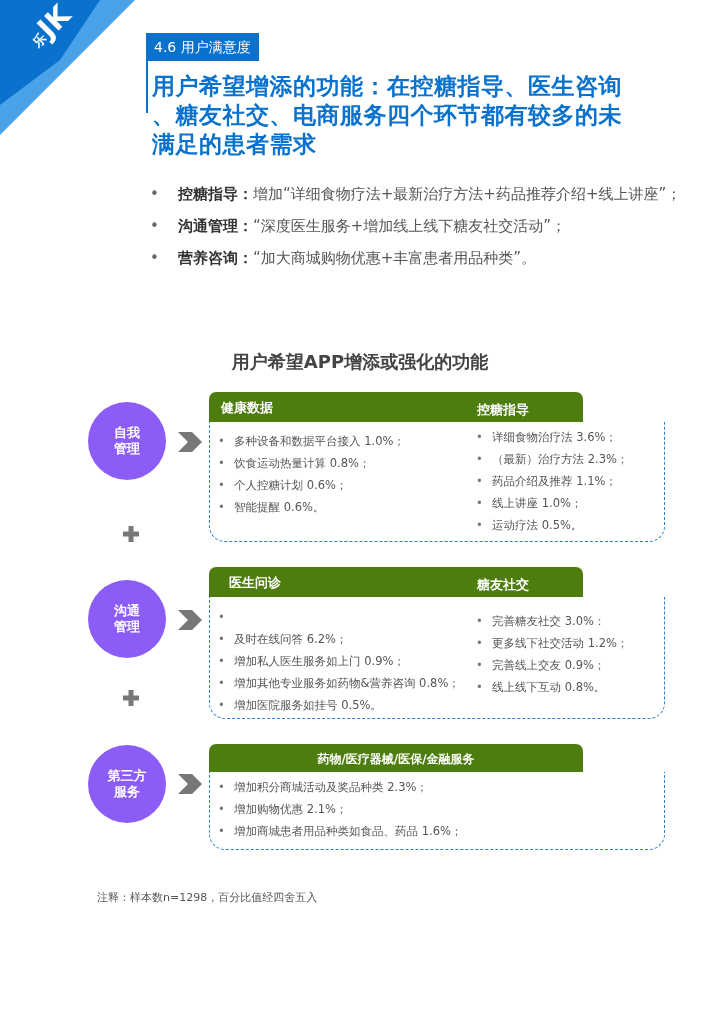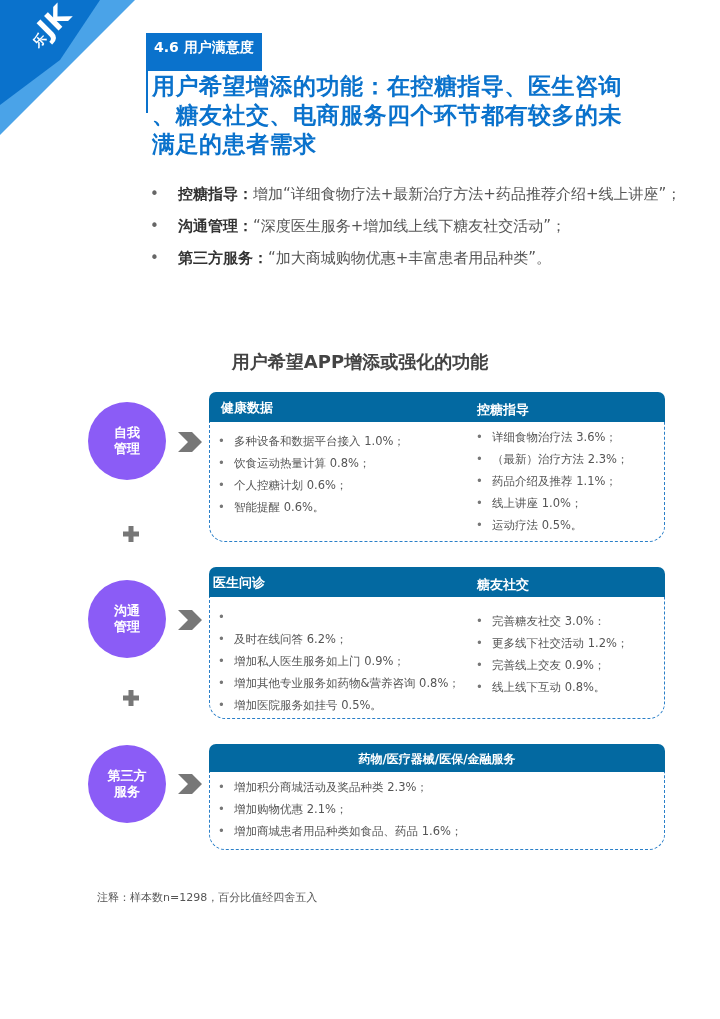--- a/index.html
+++ b/index.html
@@ -3,22 +3,22 @@
 <meta charset="utf-8">
 <style>
   * { box-sizing: border-box; margin: 0; padding: 0; }
   body {
     width: 720px; height: 1019px; background: #ffffff; position: relative; overflow: hidden;
     font-family: "DejaVu Sans", "Liberation Sans", sans-serif; color: #555;
   }
   .corner { position: absolute; left: 0; top: 0; width: 140px; height: 140px; }
   .corner svg { display: block; }
   .section-tag {
-    position: absolute; left: 146px; top: 33px; height: 38px; padding: 0 8px;
-    background: #0a72cc; color: #fff; font-size: 14px; line-height: 28px; font-weight: bold;
+    position: absolute; left: 146px; top: 33px; height: 28px; padding: 0 8px;
+    background: #0a72cc; color: #fff; font-size: 14px; line-height: 28px; font-weight: normal;
   }
   .title-bar { position: absolute; left: 146px; top: 61px; width: 2px; height: 52px; background: #0a72cc; }
   .headline {
     position: absolute; left: 152px; top: 72px; width: 520px;
     color: #0a72cc; font-size: 23px; line-height: 29px; font-weight: bold; letter-spacing: 0.5px;
   }
   .bullets { position: absolute; left: 150px; top: 180px; width: 540px; }
   .bullet { display: flex; font-size: 15px; line-height: 28px; color: #555; margin-bottom: 4px; }
   .bullet .dot { width: 28px; flex: none; text-align: left; color: #666; }
   .bullet .bold { font-weight: bold; color: #333; }
@@ -31,21 +31,21 @@
     color: #fff; font-size: 13px; font-weight: bold; line-height: 16px;
     display: flex; align-items: center; justify-content: center; text-align: center;
   }
   .arrow { position: absolute; width: 24px; height: 20px; }
   .plus { position: absolute; width: 16px; height: 16px; }
   .box {
     position: absolute; left: 209px; width: 456px;
     border: 1px dashed #2a7fc8; border-top: none; border-radius: 0 0 16px 16px;
   }
   .box-head {
-    position: absolute; left: 209px; width: 456px; height: 30px; background: #0369a1;
+    position: absolute; left: 209px; width: 374px; height: 30px; background: #4d7c0f;
     border-radius: 7px 7px 0 0; color: #fff; font-size: 13px; font-weight: bold;
   }
   .box-head span { position: absolute; top: 7px; }
   .col { position: absolute; font-size: 11.5px; color: #555; }
   .col .li { display: flex; line-height: 22px; white-space: nowrap; }
   .col .li .d { width: 16px; flex: none; color: #777; }
   .note { position: absolute; left: 97px; top: 890px; font-size: 11px; color: #555; }
 </style>
 </head>
 <body>
@@ -73,21 +73,21 @@
   <div class="bullet">
     <span class="dot">•</span>
     <span><span class="bold">控糖指导：</span><span>增加“详细食物疗法+最新治疗方法+药品推荐介绍+线上讲座”；</span></span>
   </div>
   <div class="bullet">
     <span class="dot">•</span>
     <span><span class="bold">沟通管理：</span><span>“深度医生服务+增加线上线下糖友社交活动”；</span></span>
   </div>
   <div class="bullet">
     <span class="dot">•</span>
-    <span><span class="bold">第三方服务：</span><span>“加大商城购物优惠+丰富患者用品种类”。</span></span>
+    <span><span class="bold">营养咨询：</span><span>“加大商城购物优惠+丰富患者用品种类”。</span></span>
   </div>
 </div>
 
 <div class="chart-title">用户希望APP增添或强化的功能</div>
 
 <div class="circle" style="left:88px; top:402px;">
   <div>
       <div>自我</div>
       <div>管理</div>
     </div>
@@ -154,21 +154,21 @@
 </div>
 <svg class="arrow" style="left:178px; top:610px;" viewBox="0 0 24 20">
     <polygon points="0,0 14,0 24,10 14,20 0,20 10,10" fill="#777"></polygon>
   </svg>
 <svg class="plus" style="left:123px; top:690px;" viewBox="0 0 16 16">
     <rect x="5.5" y="0" width="5" height="16" fill="#777"></rect>
     <rect x="0" y="5.5" width="16" height="5" fill="#777"></rect>
   </svg>
 
 <div class="box-head" style="top:567px;">
-  <span style="left:4px;font-family:Liberation Mono, monospace;">医生问诊</span>
+  <span style="left:20px;font-family:Liberation Mono, monospace;">医生问诊</span>
   <span style="left:268px; top:9px;">糖友社交</span>
 </div>
 <div class="box" style="top:597px; height:122px;"></div>
 <div class="col" style="left:218px; top:606px;">
   <div class="li">
       <span class="d">•</span>
     </div>
   <div class="li">
       <span class="d">•</span>
       <span>及时在线问答 6.2%；</span>

